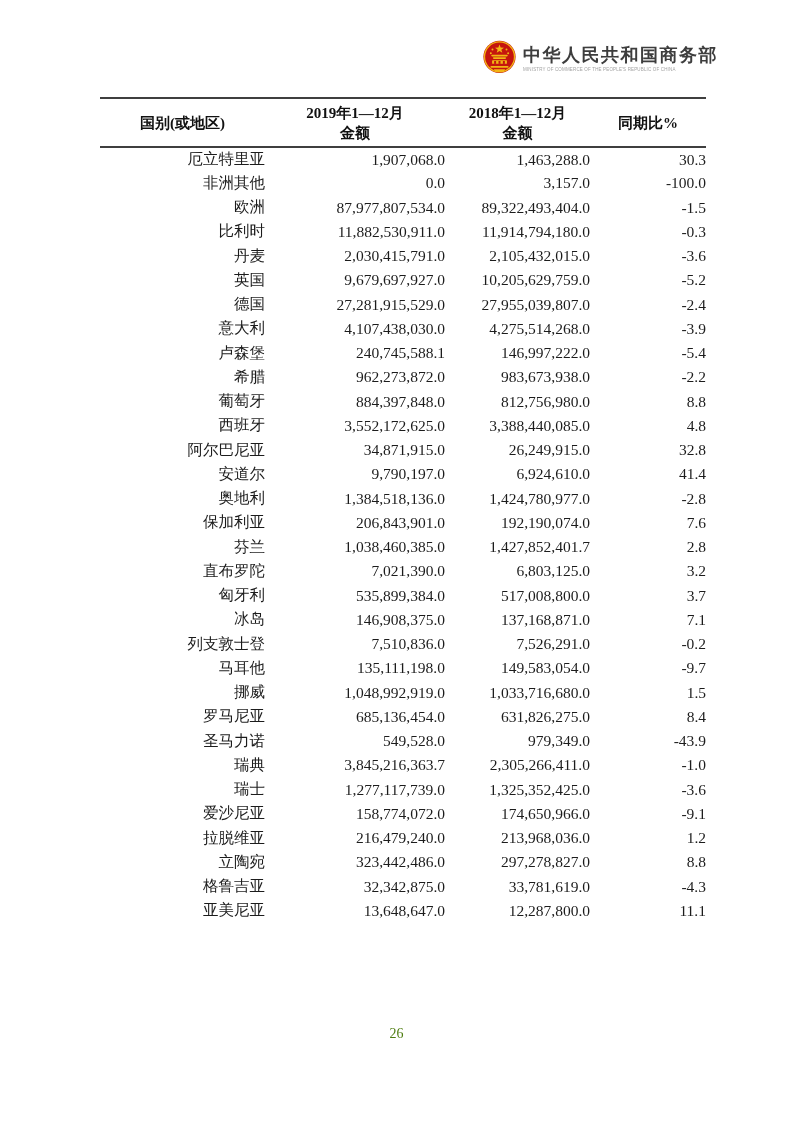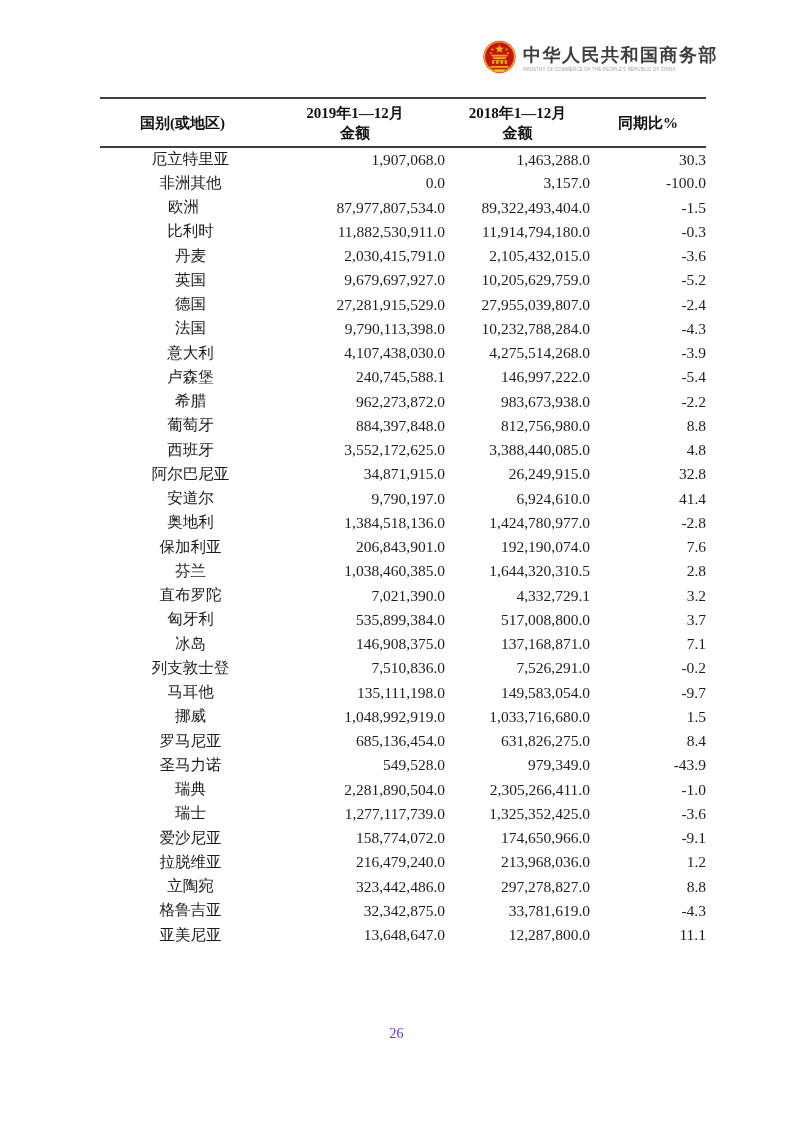--- a/index.html
+++ b/index.html
@@ -75,33 +75,33 @@
     line-height: 20px;
     padding: 0;
     color: #111;
   }
   tbody tr { height: 24.25px; }
   td {
     padding: 0;
     vertical-align: middle;
     white-space: nowrap;
   }
-  td.c-name { text-align: center; padding-left: 2px; }
+  td.c-name { text-align: right; padding-left: 2px; }
   td.c-name.indent { padding-left: 16px; }
   td.c-num { text-align: right; font-variant-numeric: tabular-nums; }
 
   
   .page-number {
     position: absolute;
     top: 1026px;
     left: 0;
     width: 100%;
     text-align: center;
     font-size: 14px;
-    color: #6d28d9;
+    color: #4d7c0f;
   }
 </style>
 </head>
 <body>
 
 <div class="page">
 
   <div class="gov-header">
     <svg class="emblem" viewBox="0 0 40 47" xmlns="http://www.w3.org/2000/svg" aria-hidden="true">
       <circle cx="20" cy="21.5" r="19.5" fill="#c5150e"></circle>
@@ -188,26 +188,20 @@
       <td class="c-num">10,205,629,759.0</td>
       <td class="c-num">-5.2</td>
     </tr>
         <tr>
       <td class="c-name indent">德国</td>
       <td class="c-num">27,281,915,529.0</td>
       <td class="c-num">27,955,039,807.0</td>
       <td class="c-num">-2.4</td>
     </tr>
         <tr>
-      <td class="c-name indent">法国</td>
-      <td class="c-num">9,790,113,398.0</td>
-      <td class="c-num">10,232,788,284.0</td>
-      <td class="c-num">-4.3</td>
-    </tr>
-        <tr>
       <td class="c-name indent">意大利</td>
       <td class="c-num">4,107,438,030.0</td>
       <td class="c-num">4,275,514,268.0</td>
       <td class="c-num">-3.9</td>
     </tr>
         <tr>
       <td class="c-name indent">卢森堡</td>
       <td class="c-num">240,745,588.1</td>
       <td class="c-num">146,997,222.0</td>
       <td class="c-num">-5.4</td>
@@ -250,27 +244,27 @@
     </tr>
         <tr>
       <td class="c-name indent">保加利亚</td>
       <td class="c-num">206,843,901.0</td>
       <td class="c-num">192,190,074.0</td>
       <td class="c-num">7.6</td>
     </tr>
         <tr>
       <td class="c-name indent">芬兰</td>
       <td class="c-num">1,038,460,385.0</td>
-      <td class="c-num">1,644,320,310.5</td>
+      <td class="c-num">1,427,852,401.7</td>
       <td class="c-num">2.8</td>
     </tr>
         <tr>
       <td class="c-name indent">直布罗陀</td>
       <td class="c-num">7,021,390.0</td>
-      <td class="c-num">4,332,729.1</td>
+      <td class="c-num">6,803,125.0</td>
       <td class="c-num">3.2</td>
     </tr>
         <tr>
       <td class="c-name indent">匈牙利</td>
       <td class="c-num">535,899,384.0</td>
       <td class="c-num">517,008,800.0</td>
       <td class="c-num">3.7</td>
     </tr>
         <tr>
       <td class="c-name indent">冰岛</td>
@@ -303,21 +297,21 @@
       <td class="c-num">8.4</td>
     </tr>
         <tr>
       <td class="c-name indent">圣马力诺</td>
       <td class="c-num">549,528.0</td>
       <td class="c-num">979,349.0</td>
       <td class="c-num">-43.9</td>
     </tr>
         <tr>
       <td class="c-name indent">瑞典</td>
-      <td class="c-num">2,281,890,504.0</td>
+      <td class="c-num">3,845,216,363.7</td>
       <td class="c-num">2,305,266,411.0</td>
       <td class="c-num">-1.0</td>
     </tr>
         <tr>
       <td class="c-name indent">瑞士</td>
       <td class="c-num">1,277,117,739.0</td>
       <td class="c-num">1,325,352,425.0</td>
       <td class="c-num">-3.6</td>
     </tr>
         <tr>

